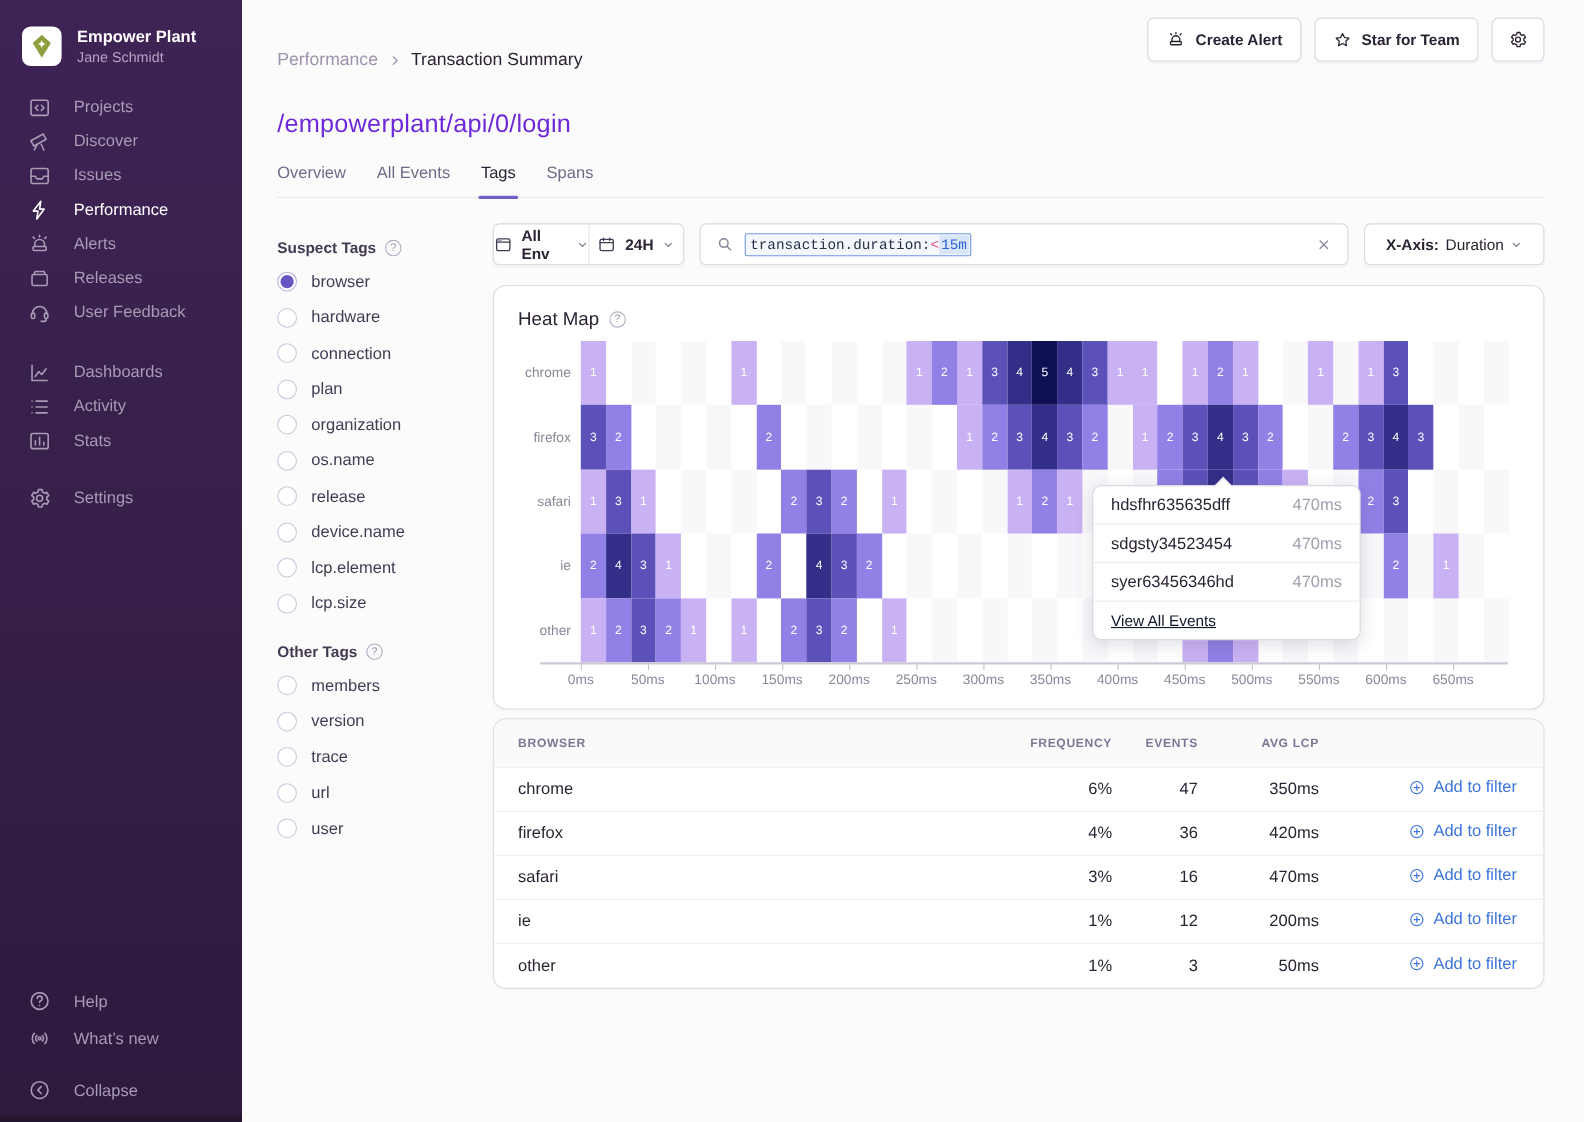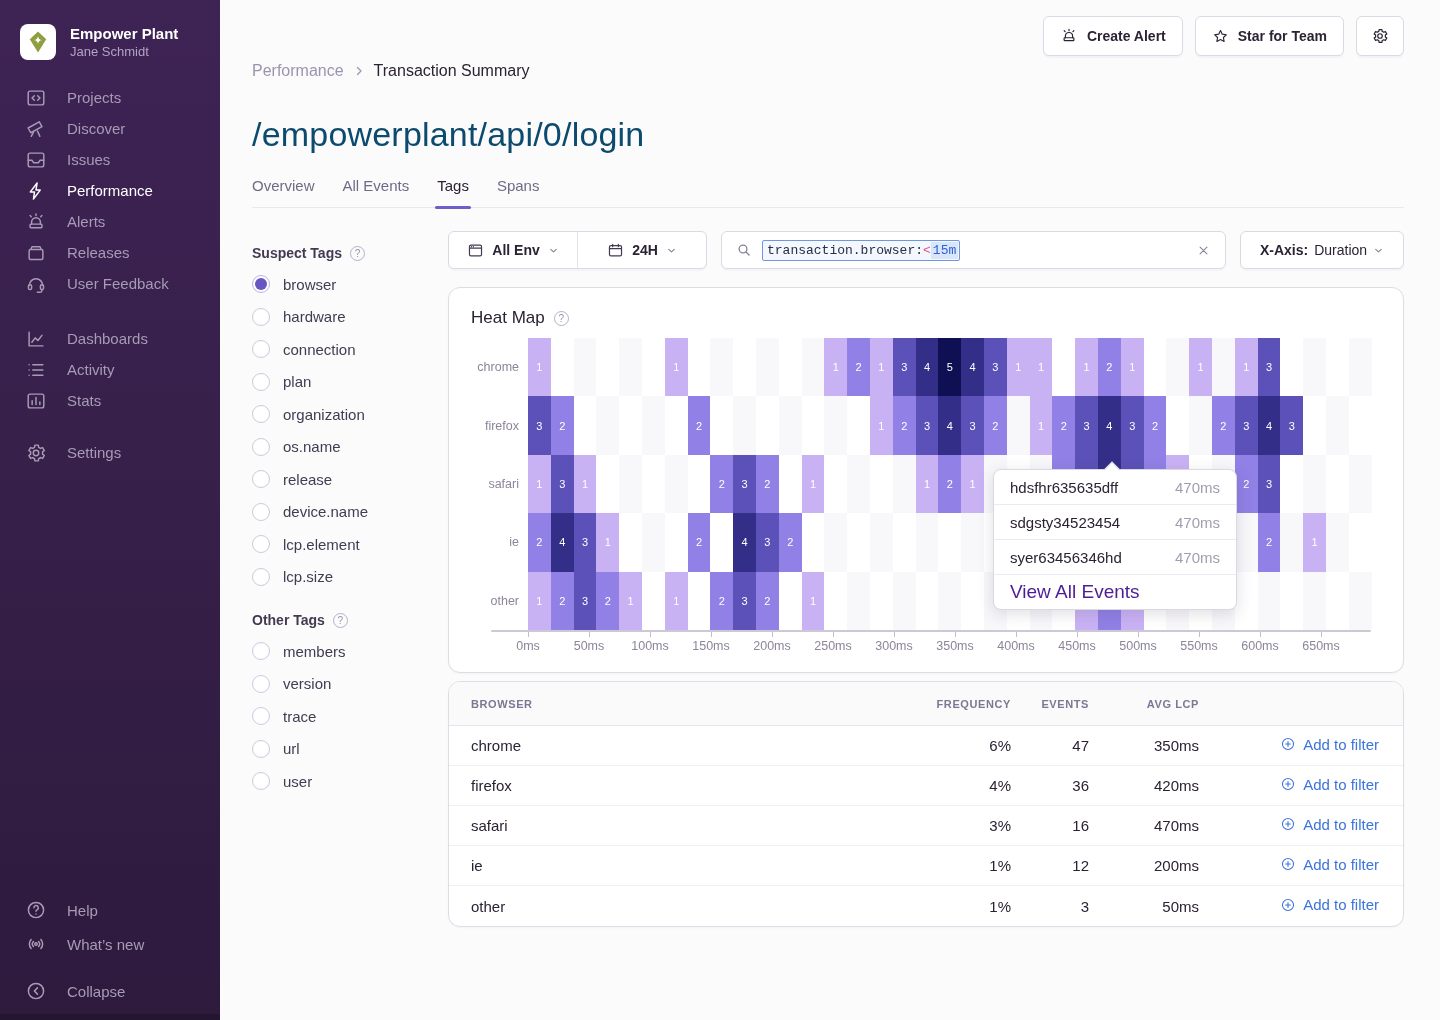--- a/index.html
+++ b/index.html
@@ -20,29 +20,29 @@
   .nav-group.g2 { margin-top:21px; }
   .nav-item { height:31px; display:flex; align-items:center; gap:20px; padding-left:25px; color:#a79bb5; font-size:15px; cursor:pointer; }
   .nav-item .nicon { width:22px; height:22px; display:flex; align-items:center; justify-content:center; }
   .nav-item.active { color:#ffffff; font-weight:400; }
   .side-footer { position:absolute; left:0; right:0; bottom:12px; }
   .side-footer .nav-item { height:34px; }
   .side-footer .collapse-gap { height:13px; }
   .side-strip { position:absolute; left:0; right:0; bottom:0; height:6px; background:#241631; }
 
   
-  .main { position:absolute; left:220px; top:0; right:0; bottom:0; padding:16px 36px 0 32px; }
+  .main { position:absolute; left:220px; top:0; right:0; bottom:0; padding:0 36px 0 32px; }
   .topbar { position:absolute; top:16px; right:36px; display:flex; gap:12px; }
   .tb-btn { height:40px; background:#fff; border:1px solid #dcd8e4; border-radius:6px; display:flex; align-items:center; gap:9px; padding:0 16px; font-size:14px; font-weight:700; color:#2b2233; cursor:pointer; box-shadow:0 2px 1px rgba(45,32,60,.04); }
   .tb-btn.icon-only { width:48px; justify-content:center; padding:0; }
   .breadcrumb { margin-top:46px; font-size:16px; display:flex; align-items:center; gap:9px; }
   .crumb-parent { color:#9d93ad; cursor:pointer; }
   .crumb-chev { color:#9d93ad; }
   .crumb-current { color:#2b2233; }
-  .page-title { margin-top:35px; font-size:34px; font-weight:500; color:#0c4a6e; letter-spacing:.2px; }
+  .page-title { margin-top:35px; font-size:23px; font-weight:500; color:#6d28d9; letter-spacing:.2px; }
   .tabs { margin-top:23px; display:flex; gap:28px; border-bottom:1px solid #eae7ef; }
   .tab { font-size:15px; color:#716a87; padding-bottom:13px; position:relative; cursor:pointer; }
   .tab.active { color:#2b2233; font-weight:500; }
   .tab.active::after { content:""; position:absolute; left:-2px; right:-2px; bottom:-2px; height:3px; background:#6c5fc7; border-radius:2px; }
 
   .columns { display:flex; margin-top:23px; }
   .left-col { width:178px; margin-right:18px; flex:none; }
   .right-col { flex:1; min-width:0; }
 
   
@@ -52,21 +52,21 @@
   .tag-list { margin-top:7px; }
   .tag-row { height:32.5px; display:flex; align-items:center; gap:13px; cursor:pointer; }
   .radio { width:18px; height:18px; border-radius:50%; border:1px solid #cfc8dc; background:#fff; flex:none; display:flex; align-items:center; justify-content:center; }
   .tag-row.selected .radio { border-color:#bfb0e4; }
   .radio .dot { width:12px; height:12px; border-radius:50%; background:#6656c4; }
   .tag-label { font-size:15px; color:#433b52; }
 
   
   .filter-row { display:flex; gap:14px; height:38px; }
   .ctrl { background:#fff; border:1px solid #dcd8e4; border-radius:6px; box-shadow:0 2px 1px rgba(45,32,60,.03); }
-  .picker-group { display:flex; align-items:stretch; width:259px; flex:none; }
+  .picker-group { display:flex; align-items:stretch; width:174px; flex:none; }
   .picker { flex:1; display:flex; align-items:center; justify-content:center; gap:8px; font-size:14px; font-weight:700; color:#2b2233; cursor:pointer; }
   .picker-divider { width:1px; background:#e6e2ec; margin:0; }
   .search-field { flex:1; display:flex; align-items:center; padding:0 14px; gap:10px; }
   .search-token { font-family:"Liberation Mono","DejaVu Sans Mono",monospace; font-size:13px; background:#f4f7fd; border:1px solid #6e97e0; border-radius:2px; padding:2px 1px 2px 4px; color:#253045; white-space:nowrap; }
   .tk-op { color:#e0557d; }
   .tk-val { color:#2d62d2; background:#d9e5fa; padding:1px 2px; }
   .search-spacer { flex:1; }
   .xaxis-btn { width:164px; flex:none; display:flex; align-items:center; justify-content:center; gap:6px; font-size:14px; color:#2b2233; cursor:pointer; }
   .xaxis-label { font-weight:700; }
 
@@ -85,21 +85,21 @@
   .hm-axis-line { position:absolute; left:42px; top:342px; width:880px; height:2px; background:#cdc8d6; border-radius:1px; }
   .hm-tick { position:absolute; width:1px; height:5px; background:#c2bccd; top:344px; }
   .hm-ticklabel { position:absolute; top:351px; width:60px; text-align:center; font-size:12.5px; color:#8d8599; }
 
   
   .hm-tooltip { position:absolute; left:544px; top:181px; width:244px; background:#fff; border:1px solid #dcd8e2; border-radius:8px; box-shadow:0 4px 16px rgba(64,58,80,.16); z-index:5; }
   .tt-arrow { position:absolute; top:-6.5px; left:112px; width:12px; height:12px; background:#fff; border-left:1px solid #dcd8e2; border-top:1px solid #dcd8e2; transform:rotate(45deg); }
   .tt-row { height:35px; display:flex; align-items:center; justify-content:space-between; padding:0 16px; border-bottom:1px solid #eceaf0; }
   .tt-id { font-size:15px; color:#2b2233; }
   .tt-val { font-size:15px; color:#a39db0; }
-  .tt-link { height:34px; display:flex; align-items:center; padding:0 16px; font-size:19px; color:#4c1d95; cursor:pointer; }
+  .tt-link { height:34px; display:flex; align-items:center; padding:0 16px; font-size:14px; color:#0f172a; cursor:pointer;text-decoration:underline; }
 
   
   .table-card { margin-top:8px; overflow:hidden; }
   .t-head { height:44px; background:#fafafb; border-bottom:1px solid #e8e4ec; display:flex; align-items:center; padding:0 24px 0 22px; border-radius:7px 7px 0 0; }
   .t-head span { font-size:11px; font-weight:700; letter-spacing:.6px; color:#7f7594; }
   .t-row { height:40px; display:flex; align-items:center; padding:0 24px 0 22px; border-bottom:1px solid #f0edf3; font-size:15px; color:#2b2233; }
   .t-row:last-child { border-bottom:none; }
   .col-name { flex:1; text-align:left; }
   .col-freq { width:120px; text-align:right; }
   .col-events { width:78px; text-align:right; }
@@ -431,21 +431,21 @@
           </div>
         </div>
 
         <div class="ctrl search-field">
           <span class="muted-icon">
             <svg width="16" height="16" viewBox="0 0 24 24" fill="none" stroke="currentColor" stroke-width="2" stroke-linecap="round">
                 <circle cx="10.5" cy="10.5" r="5.8"></circle>
                 <path d="m15 15 4.6 4.6"></path>
               </svg>
           </span>
-          <span class="search-token"><span class="tk-key">transaction.browser:</span><span class="tk-op">&lt;</span><span class="tk-val">15m</span></span>
+          <span class="search-token"><span class="tk-key">transaction.duration:</span><span class="tk-op">&lt;</span><span class="tk-val">15m</span></span>
           <span class="search-spacer"></span>
           <span class="muted-icon x-btn">
             <svg width="15" height="15" viewBox="0 0 24 24" fill="none" stroke="currentColor" stroke-width="1.8" stroke-linecap="round">
                 <path d="m6.5 6.5 11 11M17.5 6.5l-11 11"></path>
               </svg>
           </span>
         </div>
 
         <div class="ctrl xaxis-btn">
           <span class="xaxis-label">X-Axis:</span>

